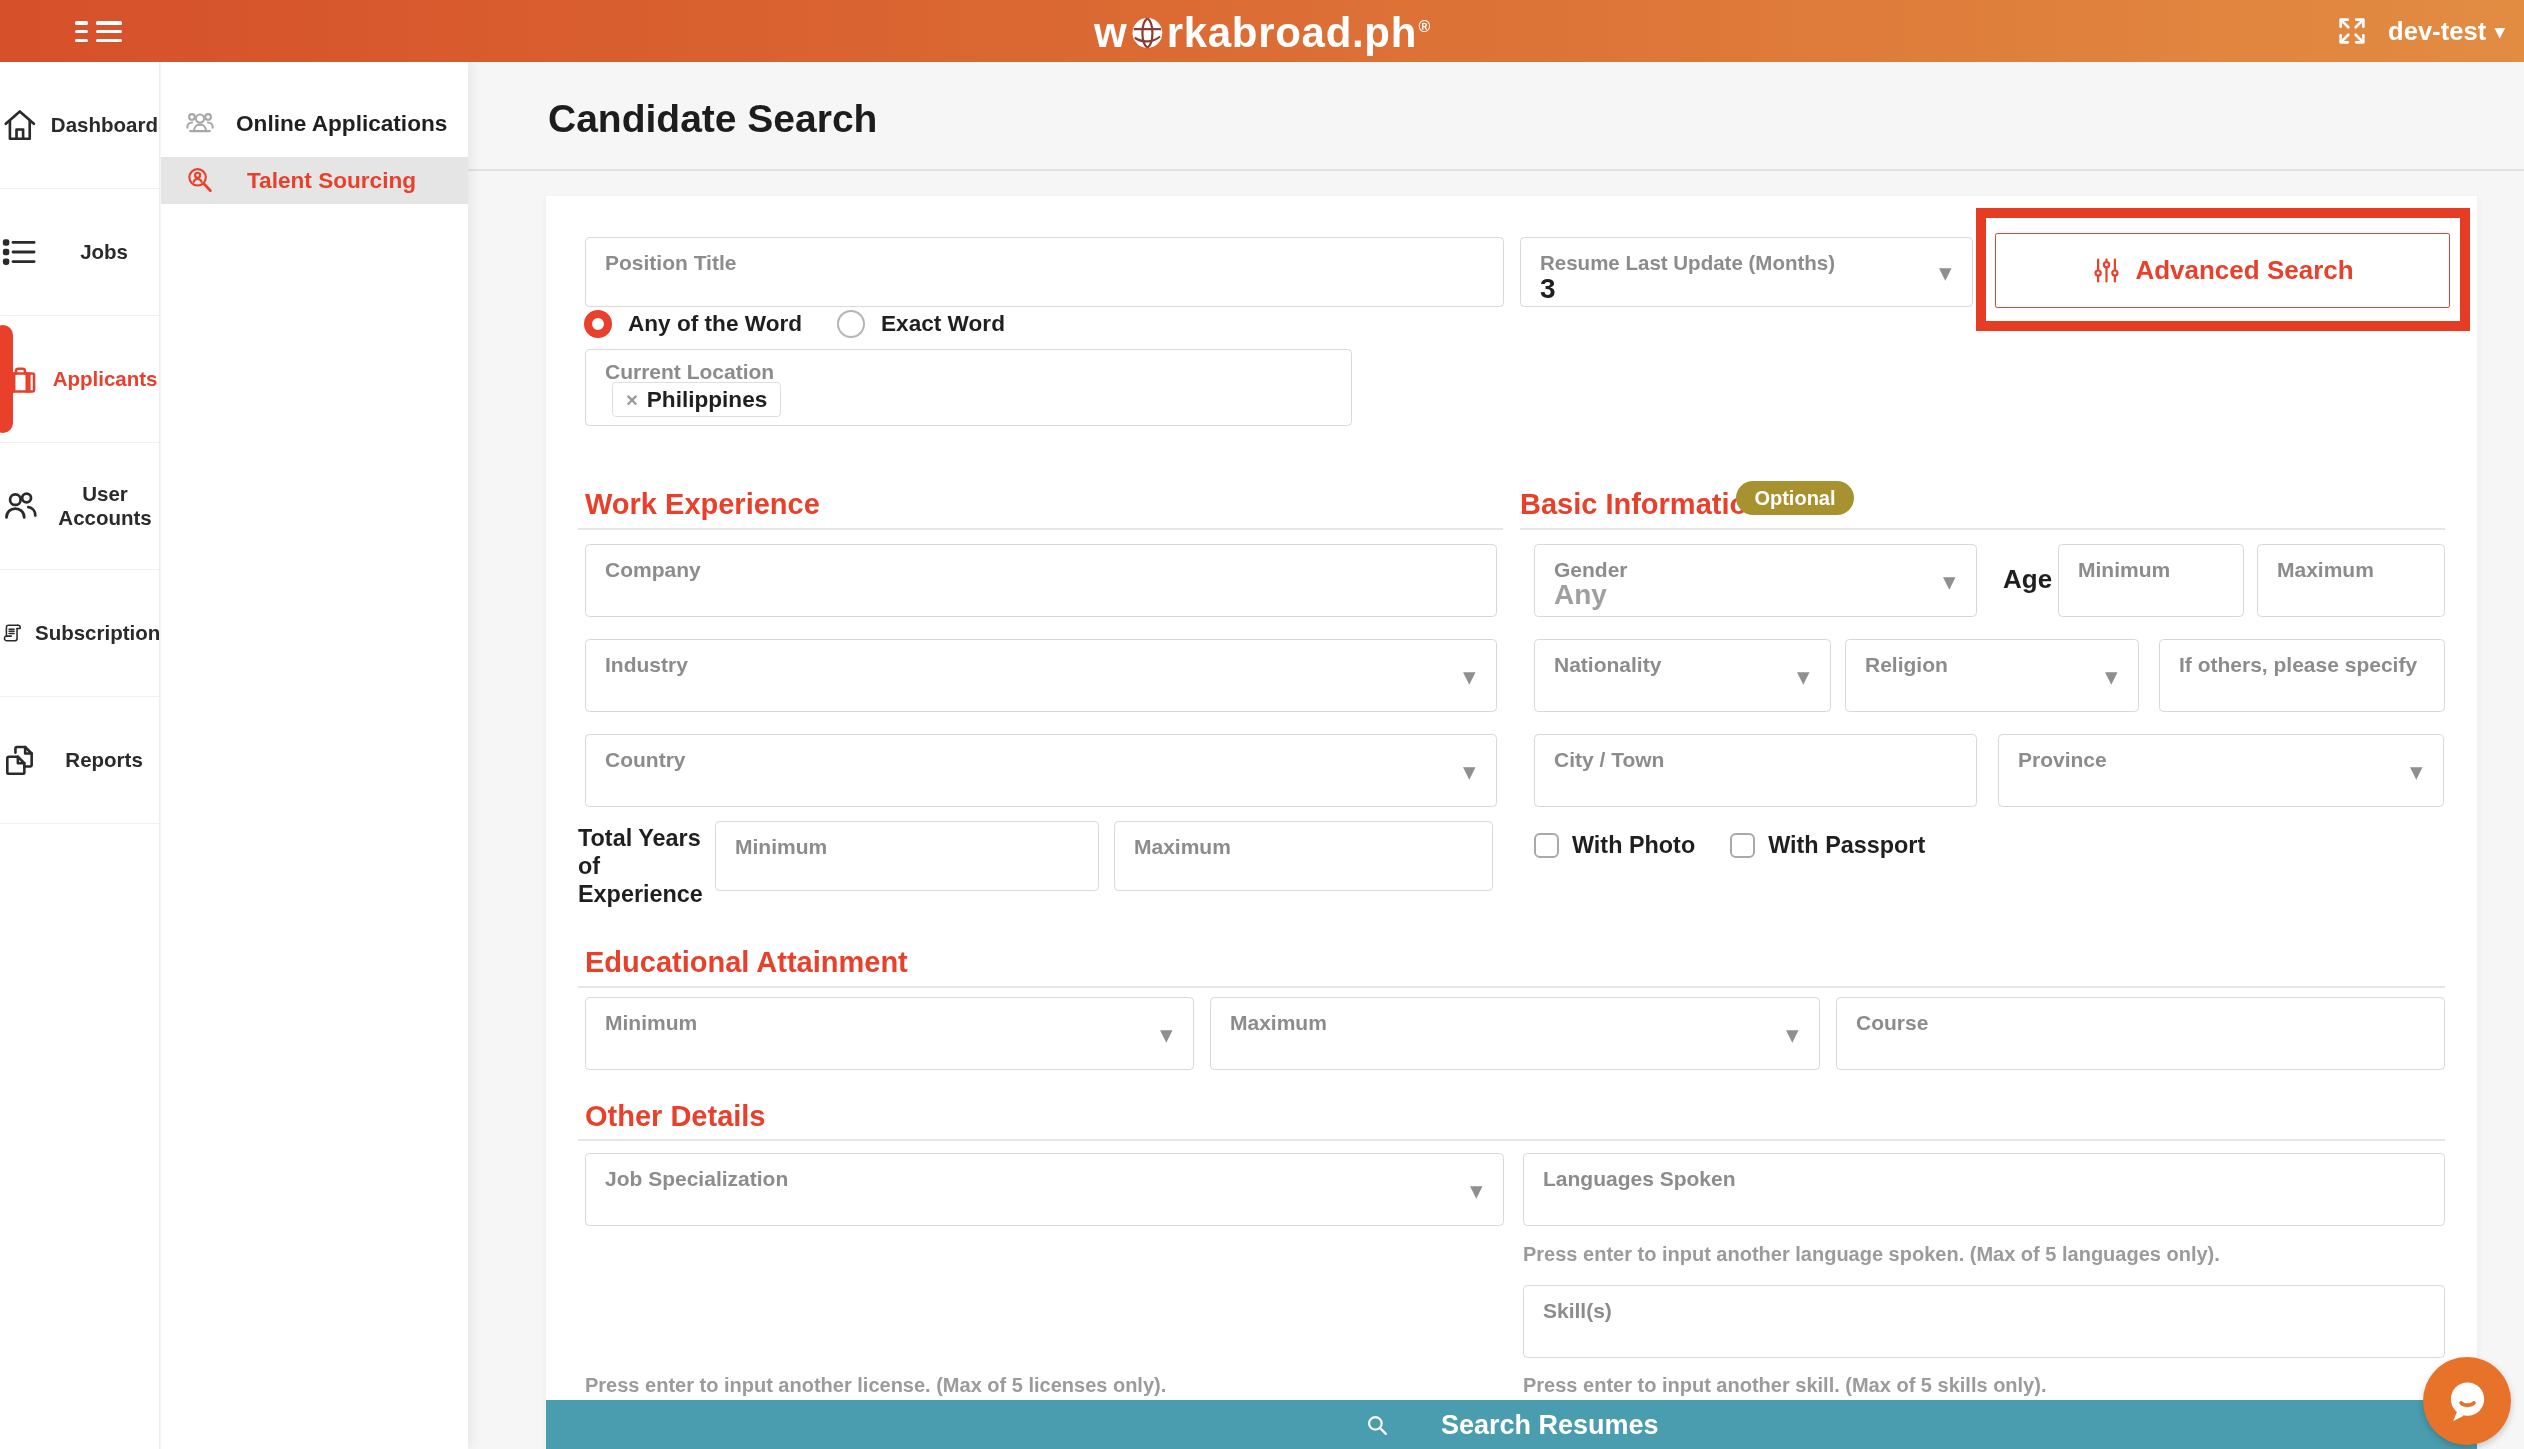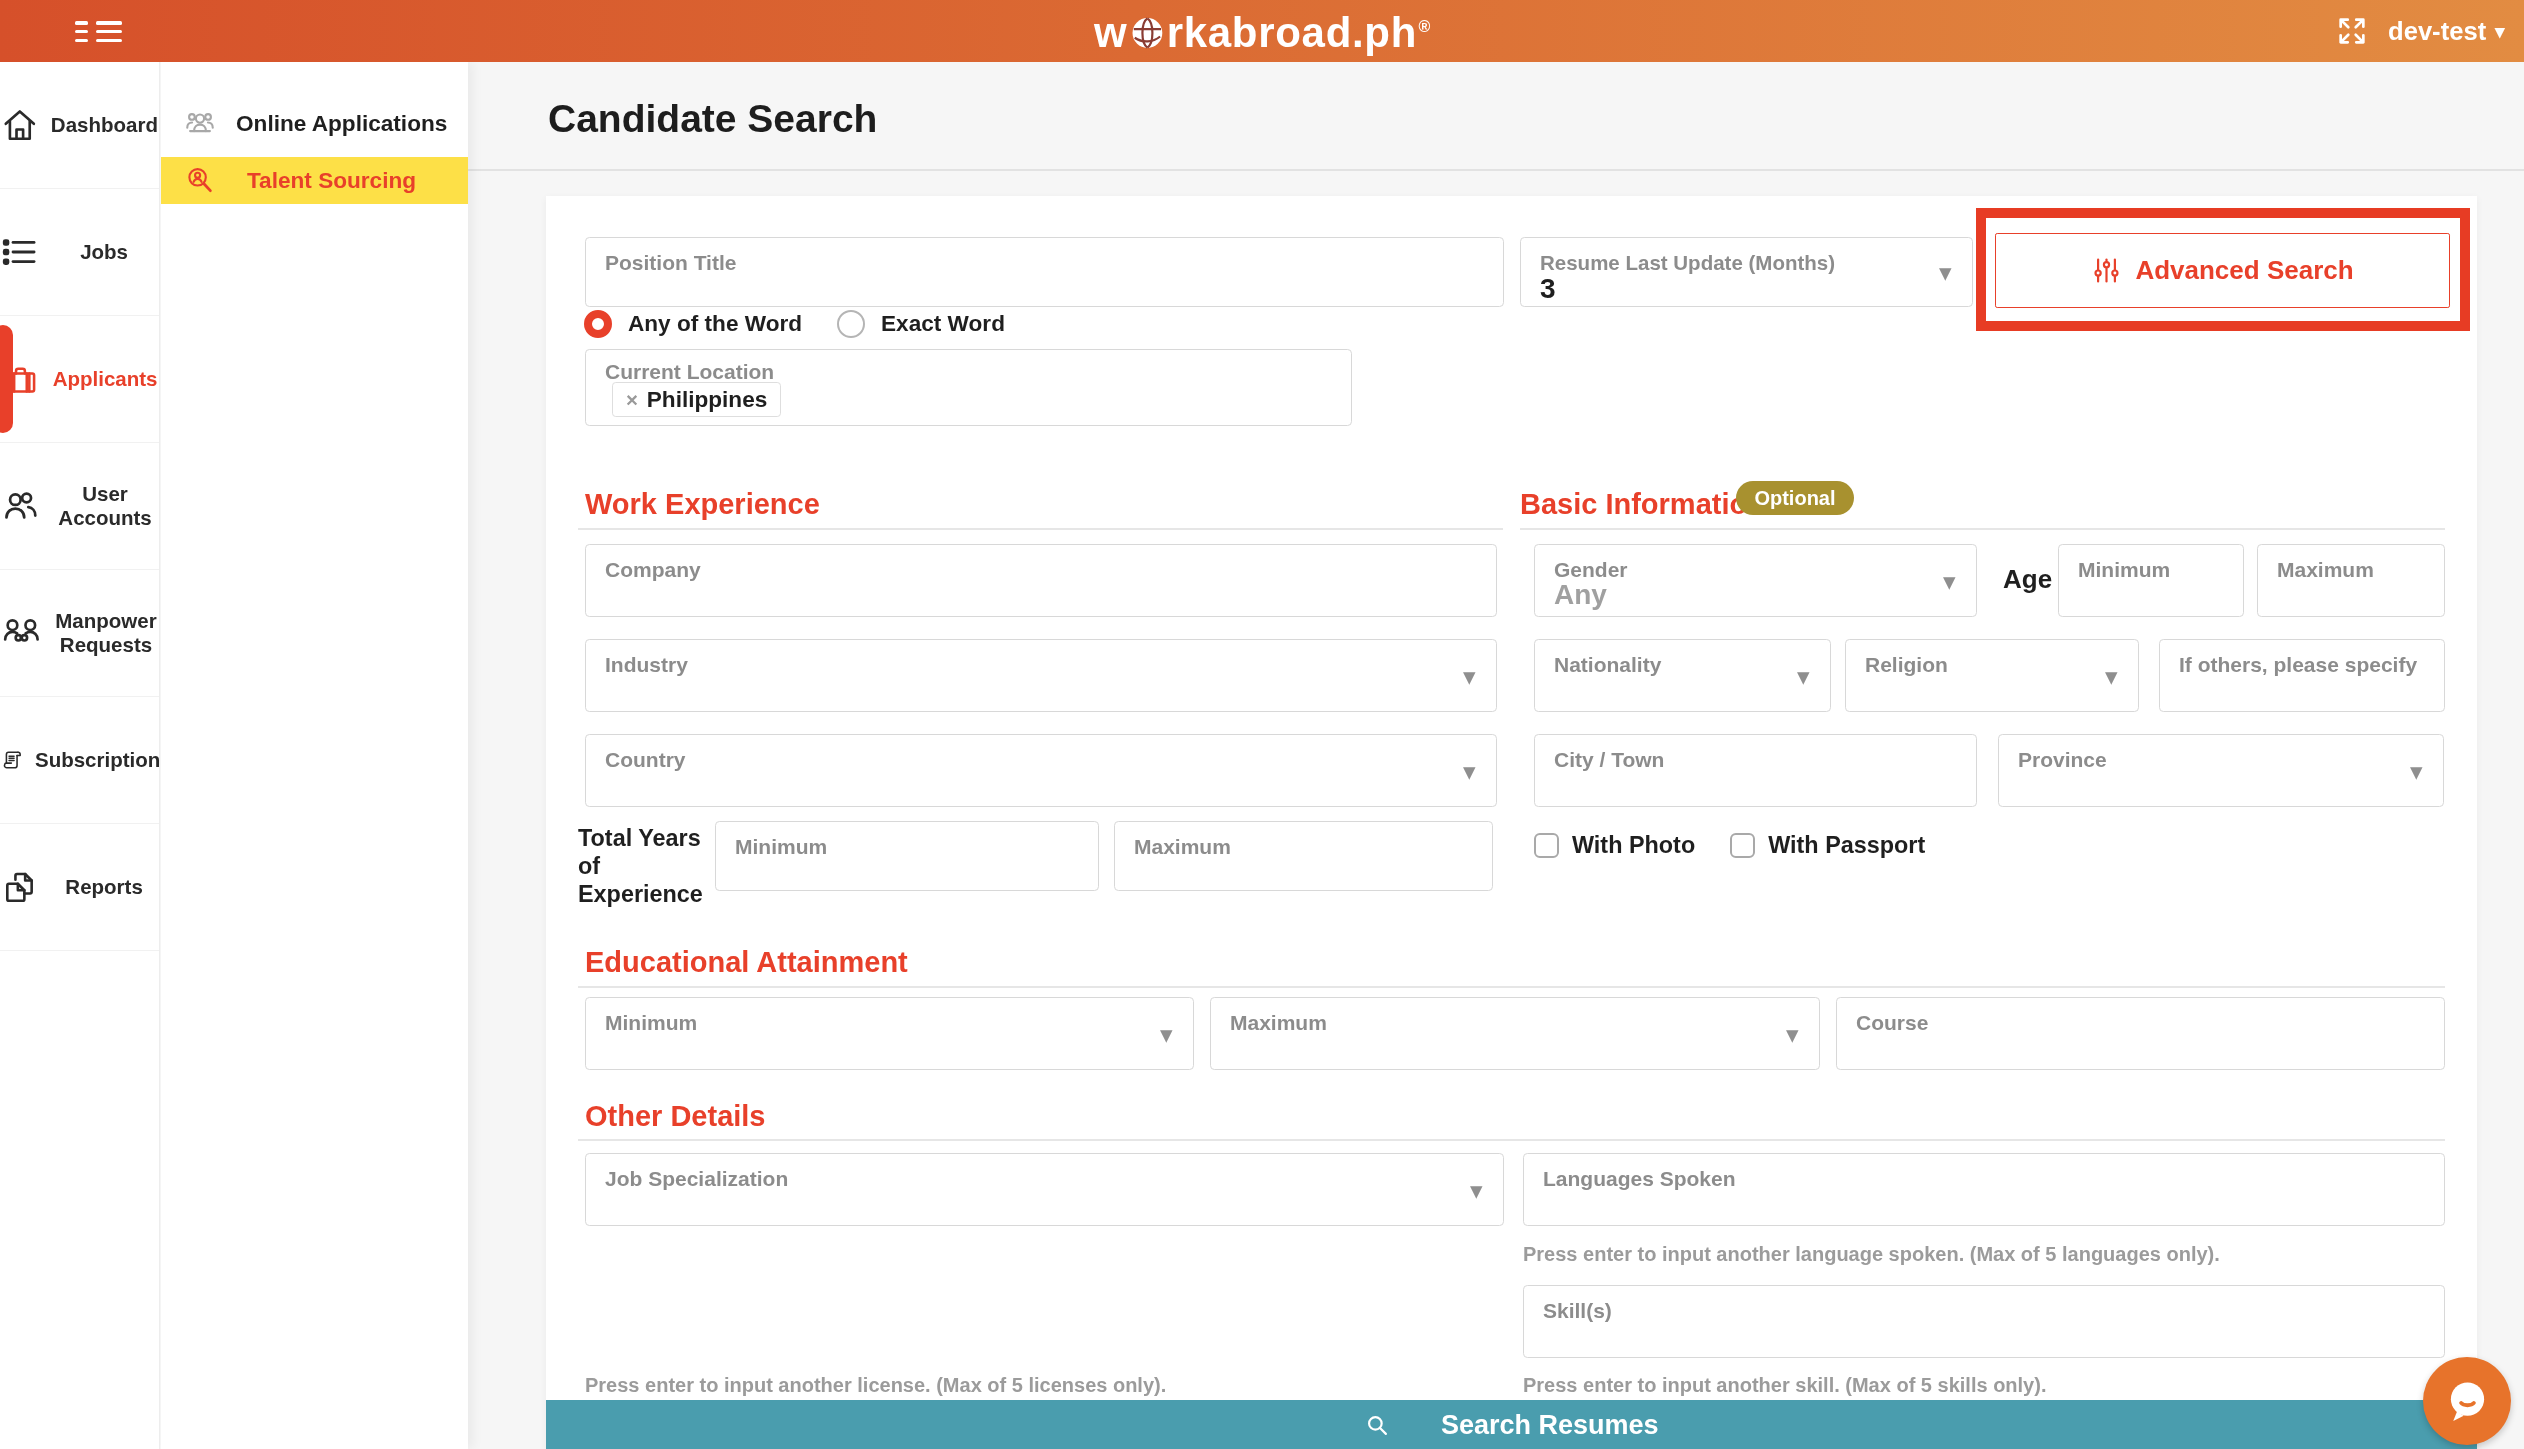--- a/index.html
+++ b/index.html
@@ -27,21 +27,21 @@
   .side-item{position:relative;height:126px;display:flex;flex-direction:row;align-items:center;justify-content:center;
     gap:10.2px;border-bottom:1.5px solid #f1f1f1;cursor:pointer;}
   .side-item .lab{font-size:20.5px;font-weight:bold;color:#2a2a2a;text-align:center;width:124px;line-height:1.15;}
   .side-item.active .lab{color:#e8402a;}
   .active-bar{position:absolute;left:-7.3px;top:8.8px;bottom:8.8px;width:20.5px;background:#e8402a;border-radius:10.2px;}
   
   .submenu{position:absolute;left:161px;top:62px;width:307px;bottom:0;background:#fff;z-index:15;
     box-shadow:5.8px 0 10.2px rgba(0,0,0,0.05);padding-top:38px;box-sizing:border-box;}
   .sub-item{height:47px;display:flex;align-items:center;gap:19px;padding-left:22px;cursor:pointer;margin-bottom:10.2px;}
   .sub-item .slab{font-size:22.6px;font-weight:bold;color:#1f1f1f;}
-  .sub-item.active{background:#fde047;gap:30px;}
+  .sub-item.active{background:#e5e5e5;gap:30px;}
   .sub-item.active .slab{color:#e8402a;}
   
   .main{position:absolute;left:468px;top:62px;right:0;bottom:0;background:#f6f6f6;}
   .page-title{position:absolute;left:80px;top:35px;font-size:39px;font-weight:bold;color:#1d1d1d;}
   .title-divider{position:absolute;left:0;right:0;top:107px;height:1.5px;background:#e2e2e2;}
   .card{position:absolute;left:78px;top:134px;width:1931px;height:1254px;background:#fff;
     box-shadow:0 1.5px 7.3px rgba(0,0,0,0.05);}
   
   .field{position:absolute;background:#fff;border:1.5px solid #d8d8d8;border-radius:4.4px;box-sizing:border-box;}
   .field .lbl{position:absolute;left:19px;top:13px;font-size:21px;font-weight:bold;color:#8c8c8c;white-space:nowrap;}
@@ -156,32 +156,20 @@
     <span class="lab">Applicants</span>
   </div>
   <div class="side-item">
     <svg width="47" height="47" viewBox="0 0 24 24" fill="none" stroke="#2a2a2a" stroke-width="1.6" stroke-linecap="round" stroke-linejoin="round">
       <circle cx="15.6" cy="7" r="2.6"></circle>
         <path d="M16.6 12.4 c2.5 0.3 4.1 2.2 4.1 4.9"></path>
       <circle cx="9" cy="8" r="3.1" fill="#fff"></circle>
         <path d="M3.8 18.4 c0 -3.2 2.4 -5.2 5.2 -5.2 s5.2 2 5.2 5.2" fill="#fff"></path>
     </svg>
     <span class="lab">User Accounts</span>
-  </div>
-  <div class="side-item">
-    <svg width="50" height="50" viewBox="0 0 24 24" fill="none" stroke="#2a2a2a" stroke-width="1.5" stroke-linecap="round" stroke-linejoin="round">
-      <circle cx="7" cy="7.6" r="2.7"></circle>
-        <path d="M2.9 15.6 c0 -2.6 1.9 -4.2 4.1 -4.2 1 0 1.9 0.3 2.6 0.8"></path>
-      <circle cx="17" cy="7.6" r="2.7"></circle>
-        <path d="M21.1 15.6 c0 -2.6 -1.9 -4.2 -4.1 -4.2 -1 0 -1.9 0.3 -2.6 0.8"></path>
-      <circle cx="10.3" cy="14.7" r="1.5"></circle>
-        <circle cx="13.7" cy="14.7" r="1.5"></circle>
-        <path d="M11.8 14.7 h0.4"></path>
-    </svg>
-    <span class="lab">Manpower Requests</span>
   </div>
   <div class="side-item">
     <svg width="44" height="44" viewBox="0 0 24 24" fill="none" stroke="#2a2a2a" stroke-width="1.5" stroke-linecap="round" stroke-linejoin="round">
       <path d="M16.5 7.6 V17.2 a2.3 2.3 0 0 1 -2.3 2.3 H6.6 a2.3 2.3 0 0 1 -2.3 -2.3 c0 -1.1 0.8 -2 1.9 -2.2 H11"></path>
       <path d="M6.2 15 V6.6 A2.1 2.1 0 0 1 8.3 4.5 H17.4"></path>
       <path d="M17.4 4.5 a2.1 2.1 0 0 1 2.1 2.1 V7.6 H16.5"></path>
       <path d="M8.8 8.4 h4.8"></path>
         <path d="M8.8 10.4 h4.8"></path>
         <path d="M8.8 12.4 h4.8"></path>
     </svg>

